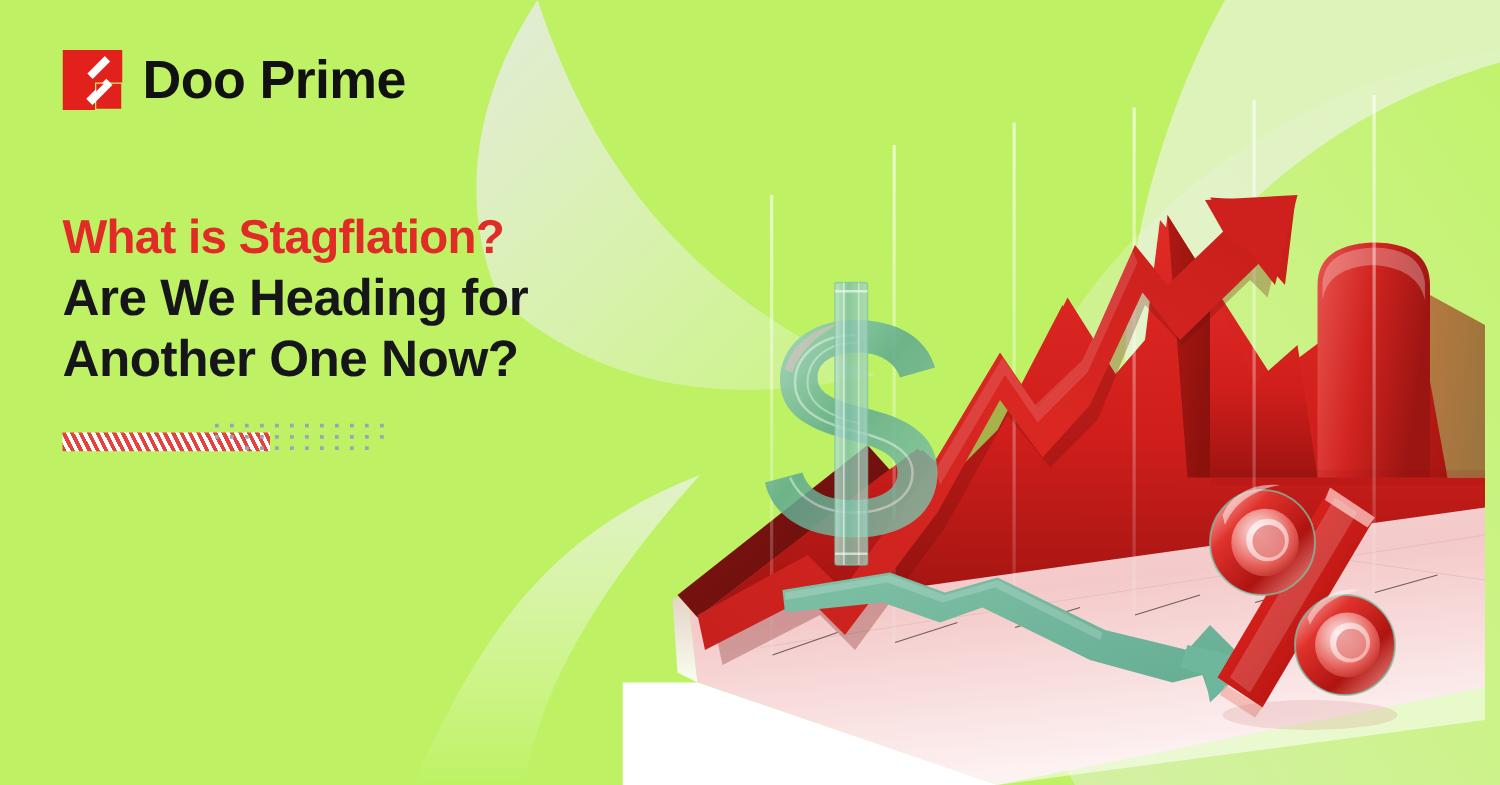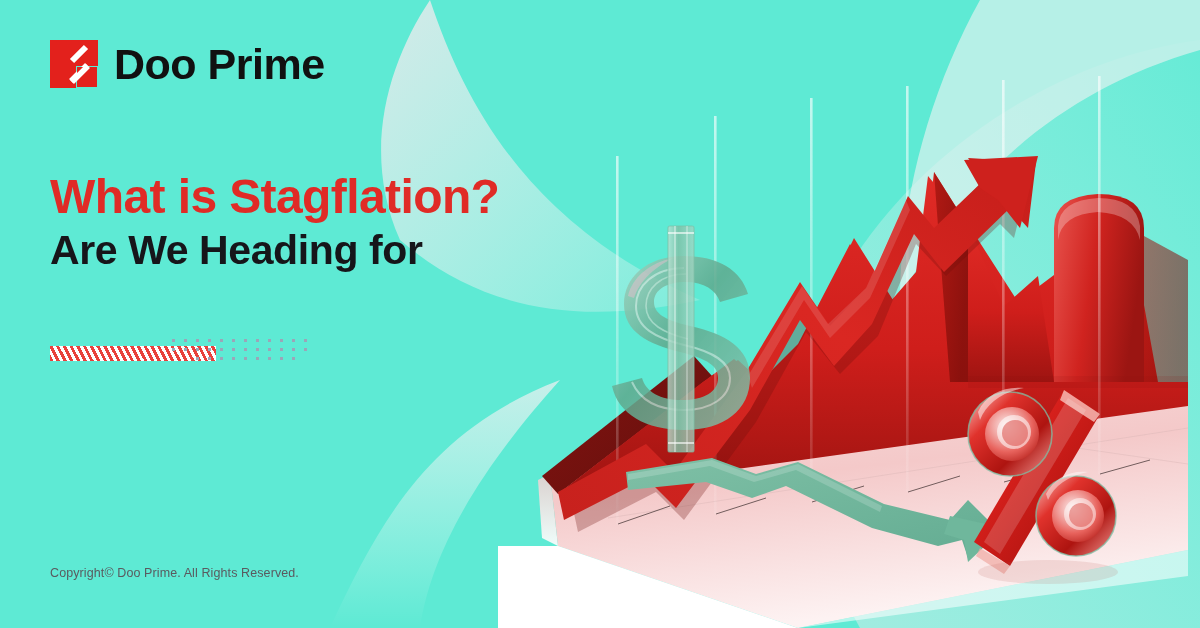--- a/index.html
+++ b/index.html
@@ -5,21 +5,21 @@
   * { margin:0; padding:0; box-sizing:border-box; }
   html,body { width:1200px; height:628px; overflow:hidden; }
   body {
     font-family:"Liberation Sans", sans-serif;
     background:#ffffff;
     position:relative;
   }
   #banner {
     position:relative;
     width:1200px; height:628px;
-    background:#5eead4;
+    background:#bef264;
     overflow:hidden;
   }
 
   
   .bg-layer { position:absolute; inset:0; overflow:hidden; pointer-events:none; }
 
   
   .logo-row {
     position:absolute; left:50px; top:40px;
     display:flex; align-items:center; gap:16px;
@@ -32,21 +32,21 @@
     white-space:nowrap;
   }
 
   
   .headline {
     position:absolute; left:50px; top:168px;
     width:520px;
   }
   .hl-line { line-height:1.2; white-space:nowrap; }
   .hl-1 {
-    font-size:48px; font-weight:bold; color:#E02B26;
+    font-size:38px; font-weight:bold; color:#E02B26;
     letter-spacing:-0.6px;
   }
   .hl-2, .hl-3 {
     font-size:41px; font-weight:700; color:#16161a;
     letter-spacing:-0.4px;
   }
 
   
   .deco {
     position:absolute; left:50px; top:337px;
@@ -122,20 +122,21 @@
       <g stroke="#ffffff" stroke-width="5.5" stroke-linecap="butt">
         <line x1="22" y1="42" x2="38" y2="26"></line>
       </g>
     </svg>
     <span class="logo-word">Doo Prime</span>
   </div>
 
   <div class="headline">
     <div class="hl-line hl-1">What is Stagflation?</div>
     <div class="hl-line hl-2">Are We Heading for</div>
+    <div class="hl-line hl-3">Another One Now?</div>
   </div>
 
   <div class="deco">
     <div class="deco-stripes"></div>
     <svg class="deco-dots" viewBox="0 0 152 28">
       <g fill="#9aa6b8">
         <g>
           <rect x="2" y="2" width="3" height="3"></rect>
             <rect x="14" y="2" width="3" height="3"></rect>
           <rect x="26" y="2" width="3" height="3"></rect>
@@ -171,21 +172,20 @@
           <rect x="74" y="20" width="3" height="3"></rect>
             <rect x="86" y="20" width="3" height="3"></rect>
           <rect x="98" y="20" width="3" height="3"></rect>
             <rect x="110" y="20" width="3" height="3"></rect>
           <rect x="122" y="20" width="3" height="3"></rect>
         </g>
       </g>
     </svg>
   </div>
 
-  <div class="copyright">Copyright© Doo Prime. All Rights Reserved.</div>
 
   <div class="illus">
     <svg width="690" height="552" viewBox="0 0 690 552">
       <defs>
 
         <linearGradient id="floorG" x1="0" y1="0" x2="0.3" y2="1">
           <stop offset="0%" stop-color="#f6dede"></stop>
           <stop offset="45%" stop-color="#f4c9c9"></stop>
           <stop offset="100%" stop-color="#fdf2f2"></stop>
         </linearGradient>

